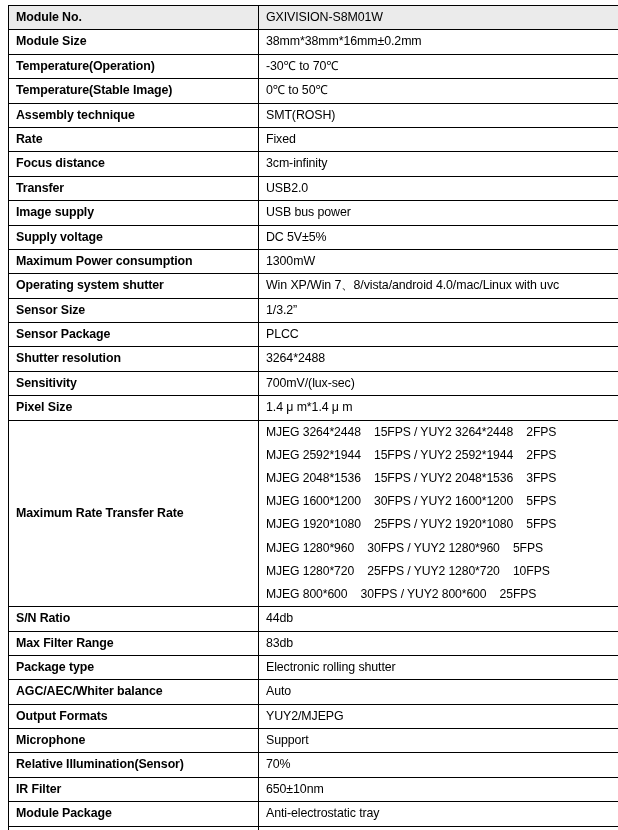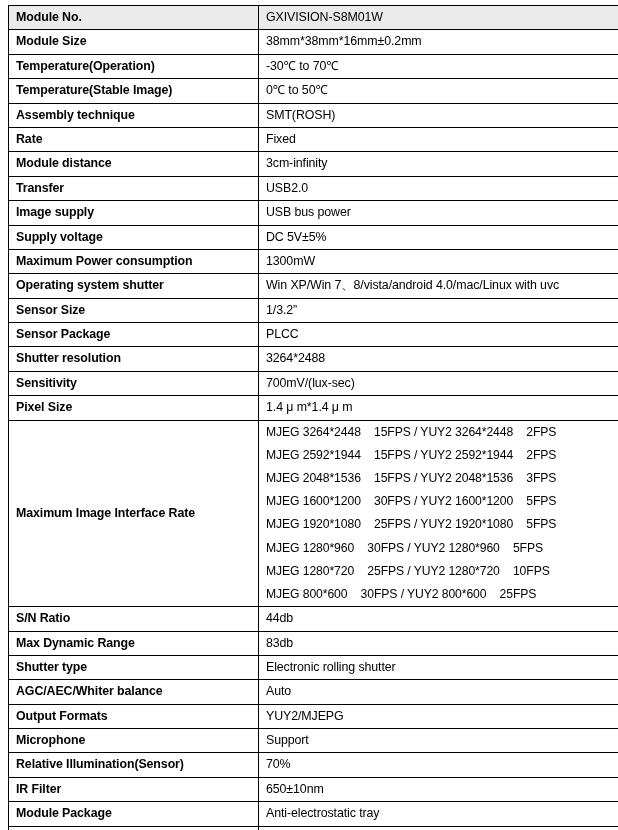--- a/index.html
+++ b/index.html
@@ -91,21 +91,21 @@
       </tr>
       <tr>
         <td class="label-cell">Assembly technique</td>
         <td class="value-cell">SMT(ROSH)</td>
       </tr>
       <tr>
         <td class="label-cell">Rate</td>
         <td class="value-cell">Fixed</td>
       </tr>
       <tr>
-        <td class="label-cell">Module distance</td>
+        <td class="label-cell">Focus distance</td>
         <td class="value-cell">3cm-infinity</td>
       </tr>
       <tr>
         <td class="label-cell">Transfer</td>
         <td class="value-cell">USB2.0</td>
       </tr>
       <tr>
         <td class="label-cell">Image supply</td>
         <td class="value-cell">USB bus power</td>
       </tr>
@@ -136,43 +136,43 @@
       <tr>
         <td class="label-cell">Sensitivity</td>
         <td class="value-cell">700mV/(lux-sec)</td>
       </tr>
       <tr>
         <td class="label-cell">Pixel Size</td>
         <td class="value-cell">1.4 μ m*1.4 μ m</td>
       </tr>
 
       <tr>
-        <td class="label-cell rate-label">Maximum Image Interface Rate</td>
+        <td class="label-cell rate-label">Maximum Rate Transfer Rate</td>
         <td class="value-cell rate-value">
           <div class="rate-line">MJEG 3264*2448    15FPS / YUY2 3264*2448    2FPS</div>
           <div class="rate-line">MJEG 2592*1944    15FPS / YUY2 2592*1944    2FPS</div>
           <div class="rate-line">MJEG 2048*1536    15FPS / YUY2 2048*1536    3FPS</div>
           <div class="rate-line">MJEG 1600*1200    30FPS / YUY2 1600*1200    5FPS</div>
           <div class="rate-line">MJEG 1920*1080    25FPS / YUY2 1920*1080    5FPS</div>
           <div class="rate-line">MJEG 1280*960    30FPS / YUY2 1280*960    5FPS</div>
           <div class="rate-line">MJEG 1280*720    25FPS / YUY2 1280*720    10FPS</div>
           <div class="rate-line">MJEG 800*600    30FPS / YUY2 800*600    25FPS</div>
         </td>
       </tr>
 
       <tr>
         <td class="label-cell">S/N Ratio</td>
         <td class="value-cell">44db</td>
       </tr>
       <tr>
-        <td class="label-cell">Max Dynamic Range</td>
+        <td class="label-cell">Max Filter Range</td>
         <td class="value-cell">83db</td>
       </tr>
       <tr>
-        <td class="label-cell">Shutter type</td>
+        <td class="label-cell">Package type</td>
         <td class="value-cell">Electronic rolling shutter</td>
       </tr>
       <tr>
         <td class="label-cell">AGC/AEC/Whiter balance</td>
         <td class="value-cell">Auto</td>
       </tr>
       <tr>
         <td class="label-cell">Output Formats</td>
         <td class="value-cell">YUY2/MJEPG</td>
       </tr>

